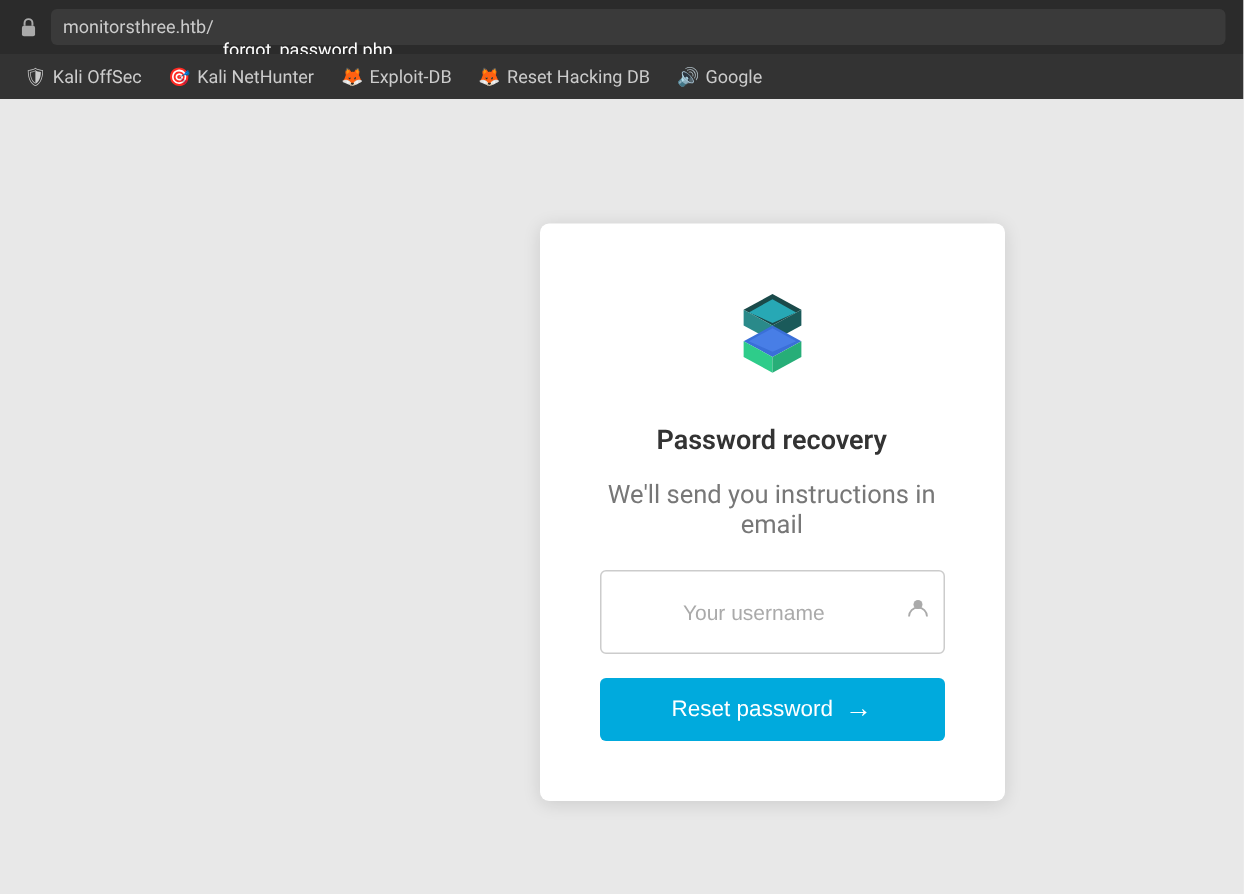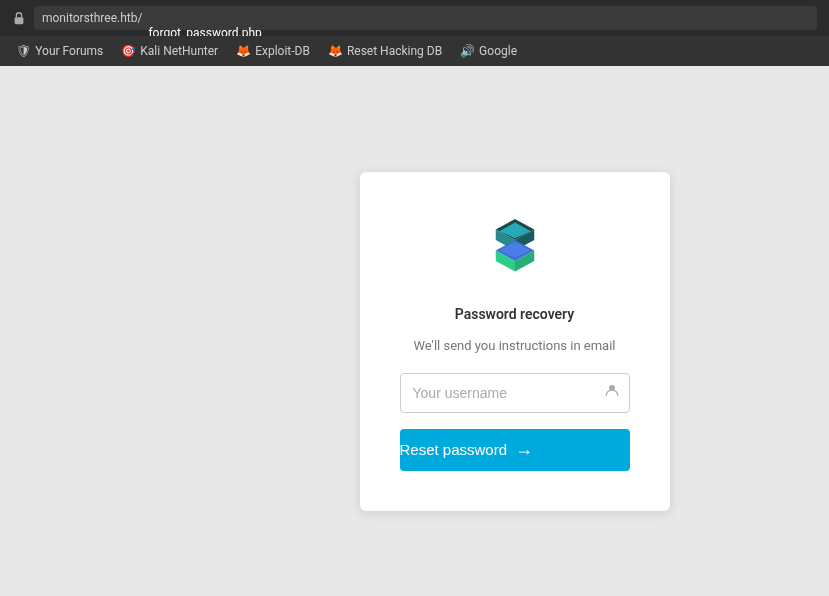--- a/index.html
+++ b/index.html
@@ -111,50 +111,51 @@
     .logo-container {
       margin-bottom: 20px;
     }
 
     .logo-svg {
       width: 70px;
       height: 70px;
     }
 
     .card-title {
-      font-size: 14px;
+      font-size: 18px;
       font-weight: 600;
       color: #333;
       margin-bottom: 16px;
       text-align: center;
     }
 
     .card-subtitle {
-      font-size: 13px;
+      font-size: 17px;
       color: #777;
       margin-bottom: 20px;
       text-align: center;
     }
 
     .input-wrapper {
       width: 100%;
       position: relative;
       margin-bottom: 16px;
     }
 
     .username-input {
       width: 100%;
-      height: 40px;
+      height: 56px;
       border: 1px solid #ccc;
       border-radius: 4px;
       padding: 0 36px 0 12px;
       font-size: 14px;
       color: #555;
       outline: none;
       background: #fff;
+      text-align: center;
     }
 
     .username-input::placeholder {
       color: #aaa;
     }
 
     .input-icon {
       position: absolute;
       right: 10px;
       top: 50%;
@@ -168,20 +169,21 @@
       height: 42px;
       background: #00aadd;
       color: #fff;
       border: none;
       border-radius: 4px;
       font-size: 15px;
       font-weight: 500;
       cursor: pointer;
       display: flex;
       align-items: center;
+      justify-content: center;
       gap: 8px;
     }
 
     .arrow-icon {
       font-size: 18px;
     }
   </style>
 </head>
 <body>
 
@@ -194,21 +196,21 @@
   </div>
   <div class="address-bar">
     <span class="address-text">monitorsthree.htb/</span>
       <span class="address-text address-url-highlight">forgot_password.php</span>
   </div>
 </div>
 
 <div class="bookmarks-bar">
   <div class="bookmark-item">
     <span>🛡</span>
-    <span>Your Forums</span>
+    <span>Kali OffSec</span>
   </div>
   <div class="bookmark-item">
     <span>🎯</span>
     <span>Kali NetHunter</span>
   </div>
   <div class="bookmark-item">
     <span>🦊</span>
     <span>Exploit-DB</span>
   </div>
   <div class="bookmark-item">

